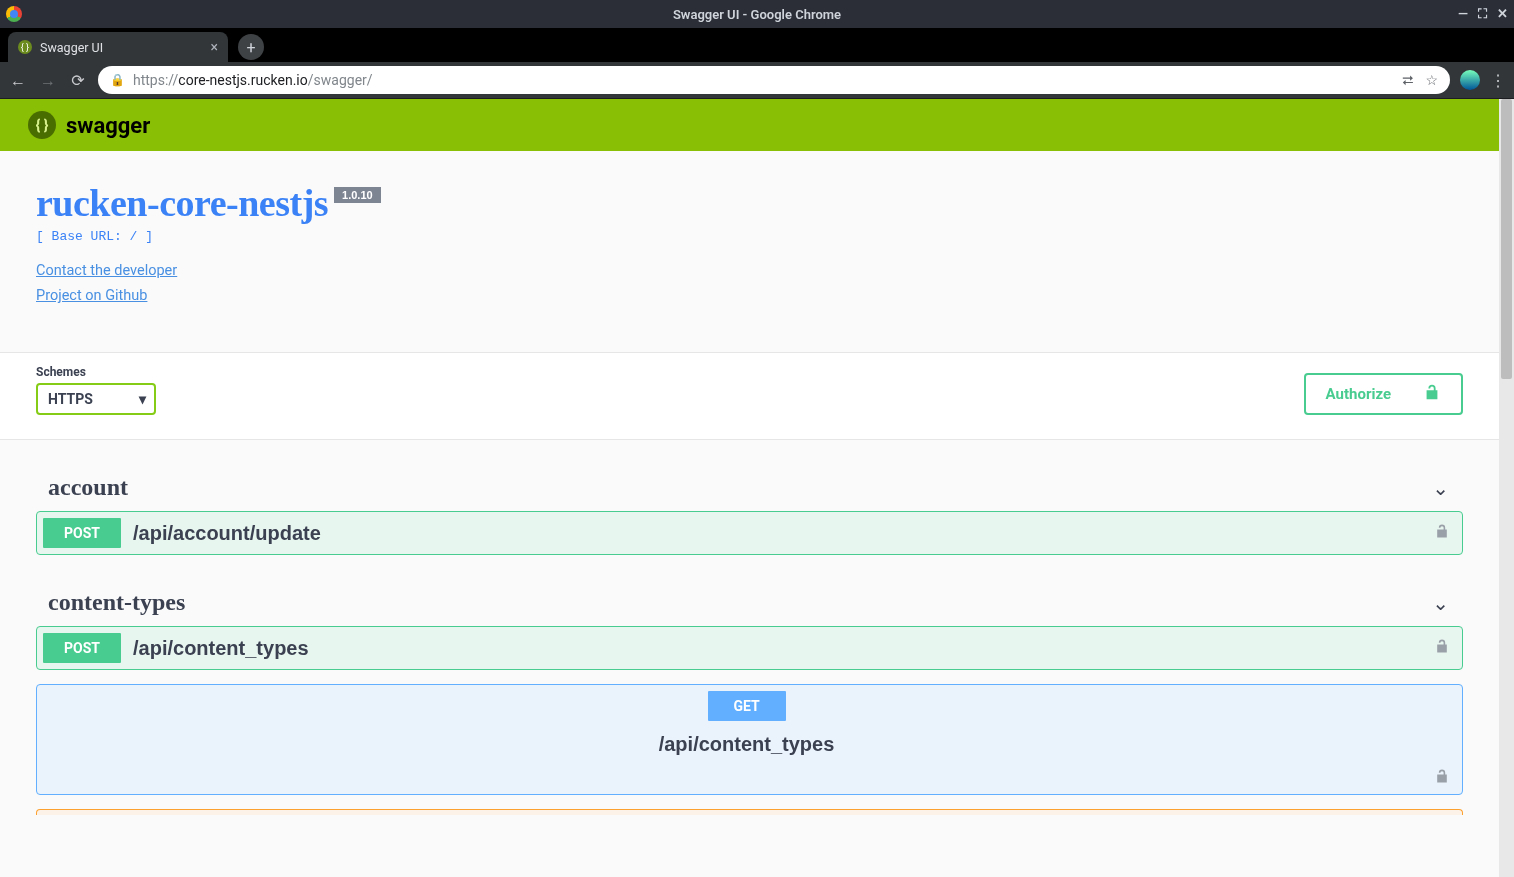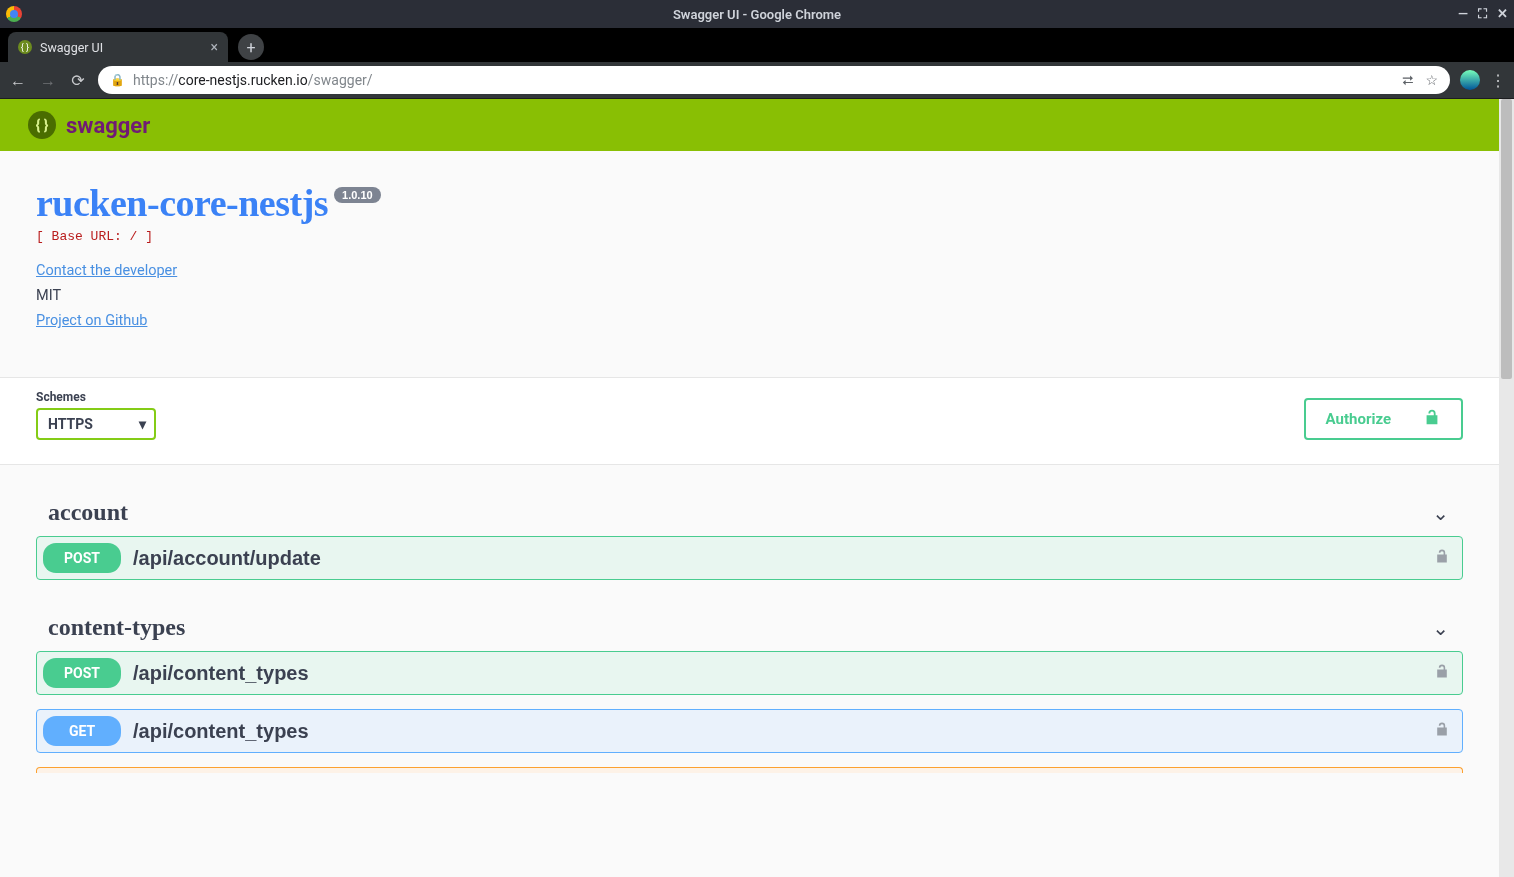--- a/index.html
+++ b/index.html
@@ -135,49 +135,49 @@
   gap: 10px;
 }
 .swagger-logo-circle {
   width: 28px; height: 28px; border-radius: 50%;
   background: #4a6d00;
   color: #d7f08c;
   display: flex; align-items: center; justify-content: center;
   font-weight: 900; font-size: 14px;
 }
 .swagger-header .brand {
-  color: #701a75; font-weight: 700; font-size: 22px;
+  color: #000000; font-weight: 700; font-size: 22px;
 }
 
 .page-pad { padding: 30px 36px 0 36px; }
 
 .api-title {
   font-size: 38px;
   font-weight: 800;
   color: #3b82f6;
   font-family: Georgia, "Times New Roman", serif;
   letter-spacing: -0.5px;
 }
 .version-badge {
   display: inline-block;
   background: #7d8492;
   color: #fff;
   font-size: 11px;
   font-weight: 700;
   padding: 2px 8px;
-  border-radius: 8px;
+  border-radius: 0;
   vertical-align: top;
   margin-top: 6px;
   margin-left: 2px;
   font-family: -apple-system, sans-serif;
 }
 .baseurl {
   font-family: "Courier New", monospace;
   font-size: 13px;
-  color: #b91c1c;
+  color: #3b82f6;
   margin-top: 4px;
 }
 .desc { margin-top: 24px; color: #3b4151; font-size: 14.5px; }
 .links { margin-top: 18px; }
 .links .link { color: #4990e2; text-decoration: underline; font-size: 14.5px; display: block; margin-bottom: 8px; width: fit-content;}
 .links .license { color: #3b4151; font-size: 14.5px; margin-bottom: 8px; }
 
 
 .scheme-row {
   margin-top: 48px;
@@ -237,29 +237,29 @@
 
 .op {
   border-radius: 4px;
   margin-bottom: 14px;
   display: flex;
   align-items: center;
   padding: 6px 12px 6px 6px;
   gap: 12px;
 }
 .op-post { background: #e8f6f0; border: 1px solid #49cc90; }
-.op-get  { background: #eaf2fb; border: 1px solid #61affe; }
+.op-get  { background: #eaf2fb; border: 1px solid #61affe; flex-direction: column; }
 .method {
   color: #fff;
   font-weight: 700;
   font-size: 14px;
   width: 78px;
   text-align: center;
   padding: 7px 0;
-  border-radius: 13px;
+  border-radius: 1px;
 }
 .method-post { background: #49cc90; }
 .method-get  { background: #61affe; }
 .path {
   font-family: Liberation Sans, sans-serif;
   font-size: 20px;
   font-weight: 700;
   color: #3b4151;
 }
 .op .lock-right { margin-left: auto; color: #8c9299; font-size: 16px; }
@@ -322,21 +322,20 @@
     <div class="page-pad">
       <div>
         <span class="api-title">rucken-core-nestjs</span>
         <span class="version-badge">1.0.10</span>
       </div>
       <div class="baseurl">[ Base URL: / ]</div>
 
 
       <div class="links">
         <a class="link">Contact the developer</a>
-        <div class="license">MIT</div>
         <a class="link">Project on Github</a>
       </div>
     </div>
 
     <div class="scheme-row">
       <div class="scheme-col">
         <div class="label">Schemes</div>
         <div class="scheme-select">
           <span>HTTPS</span>
         </div>

